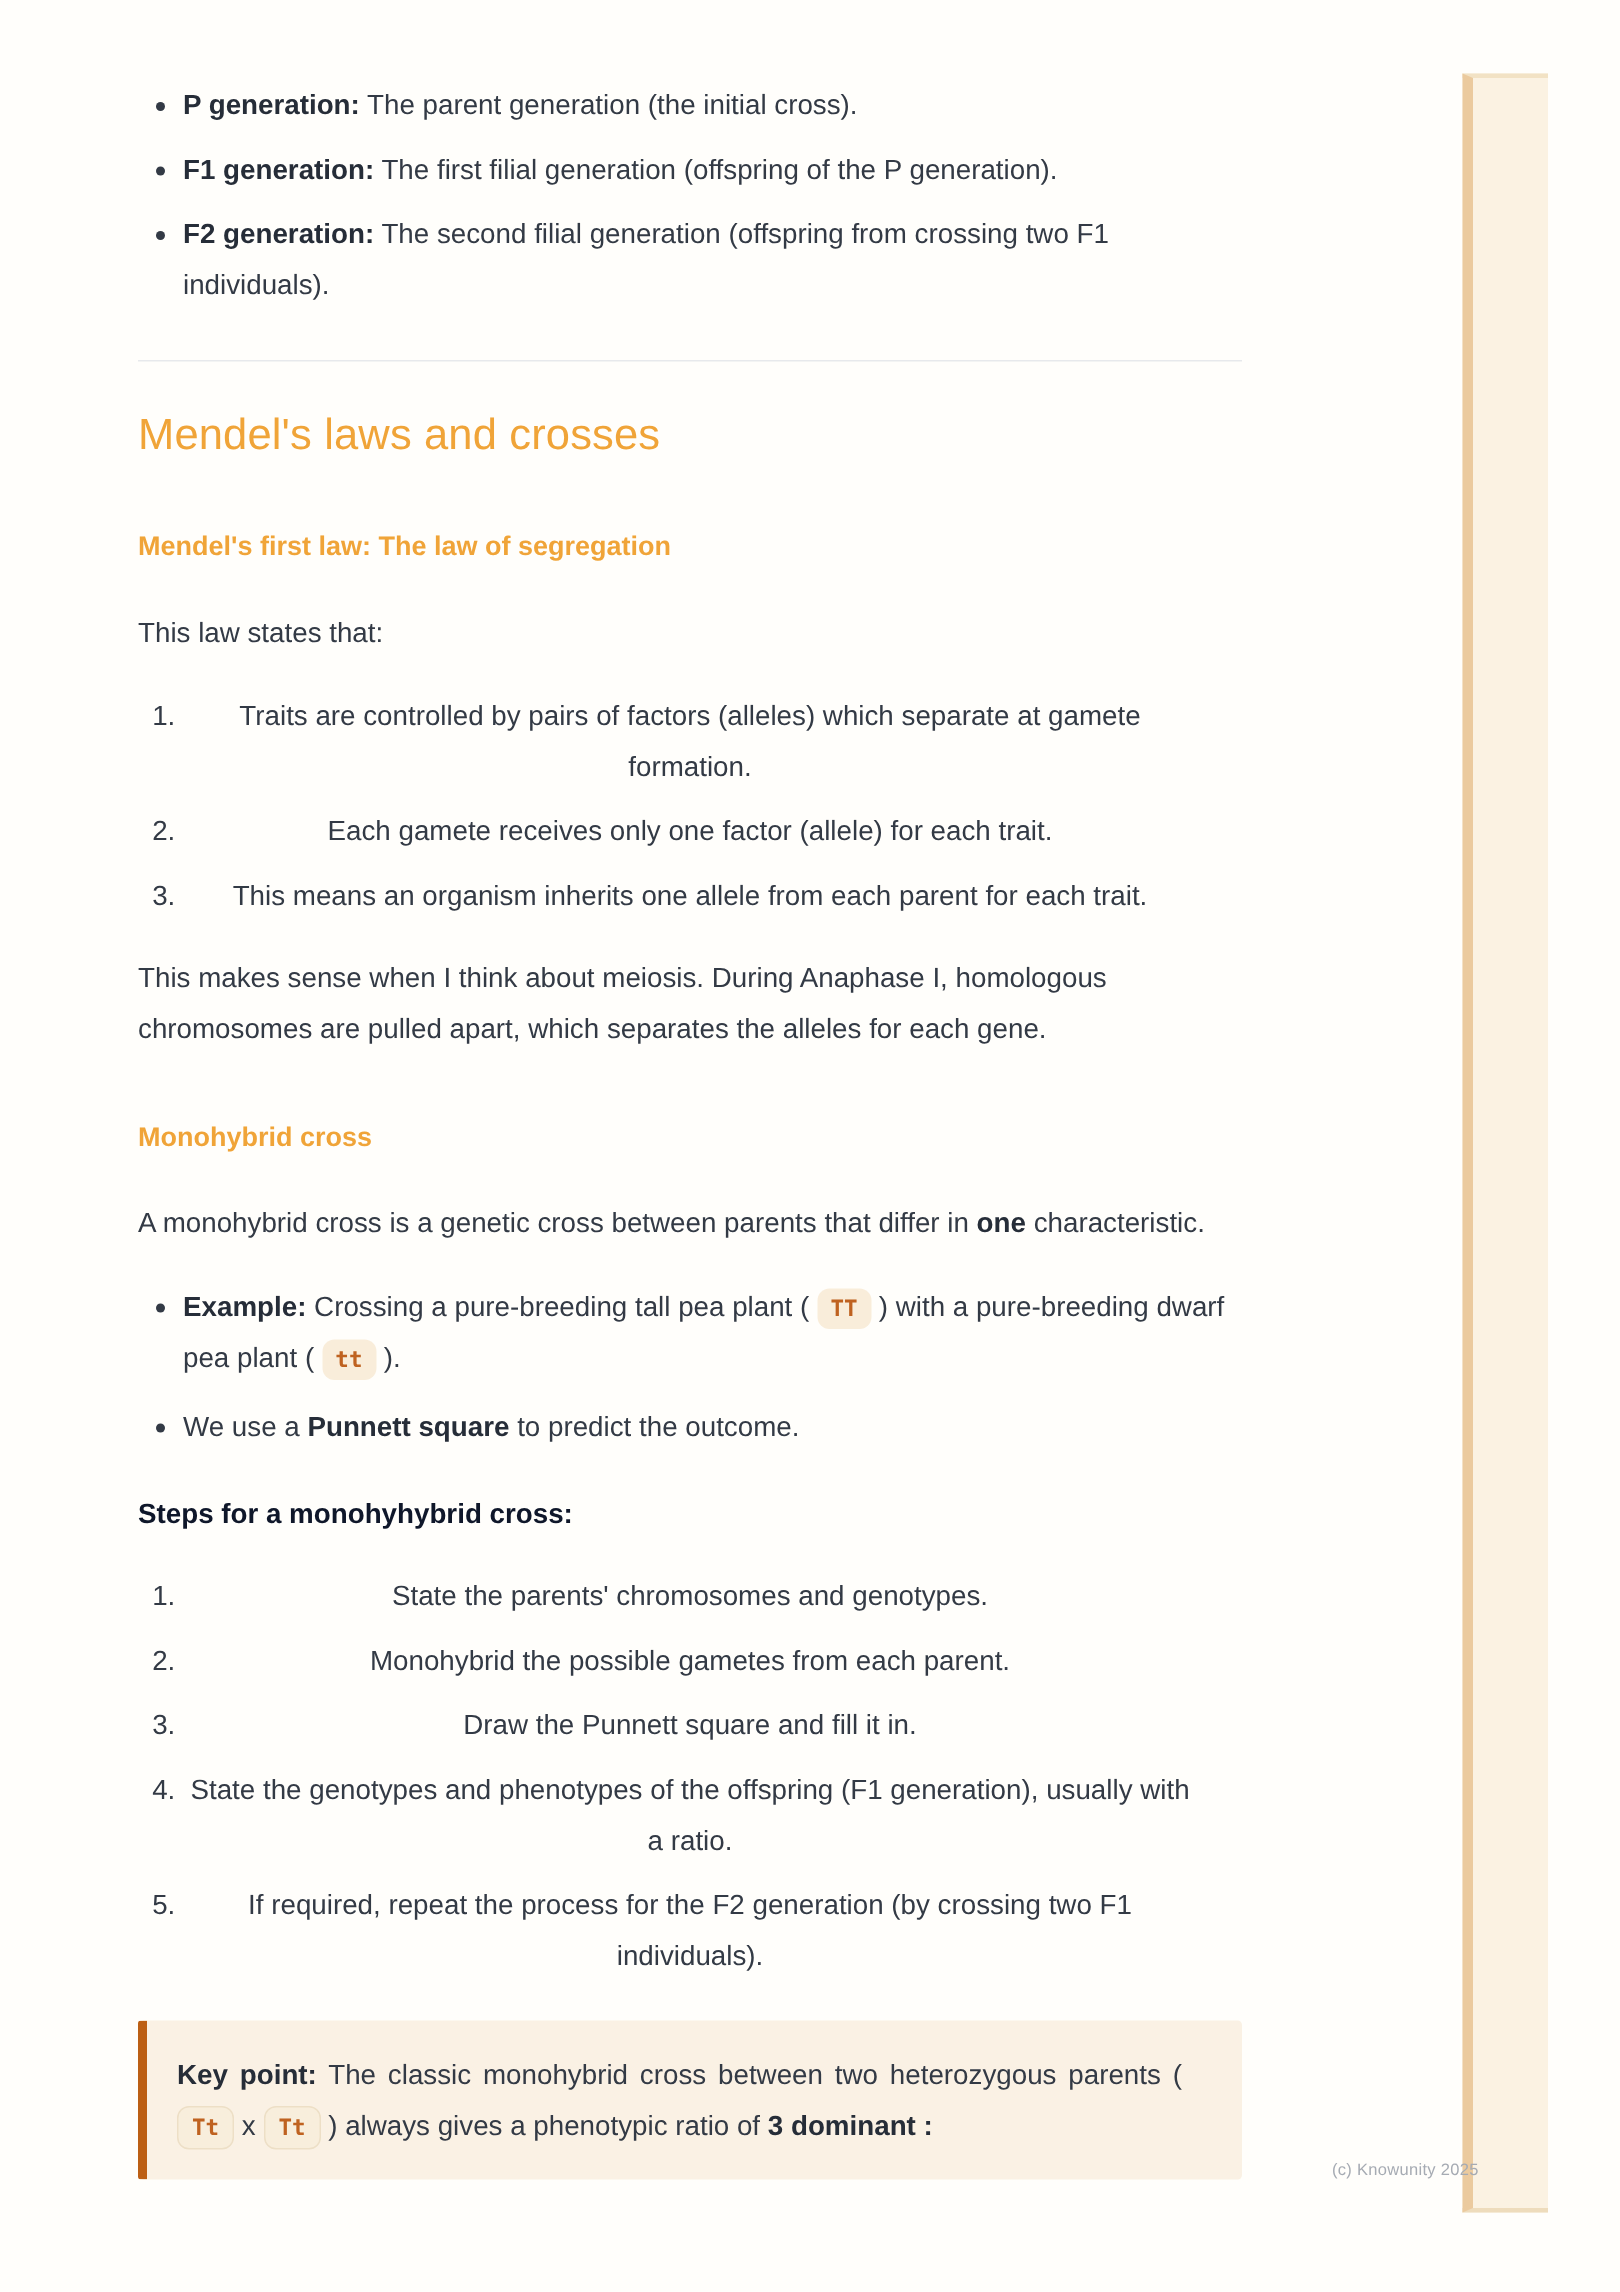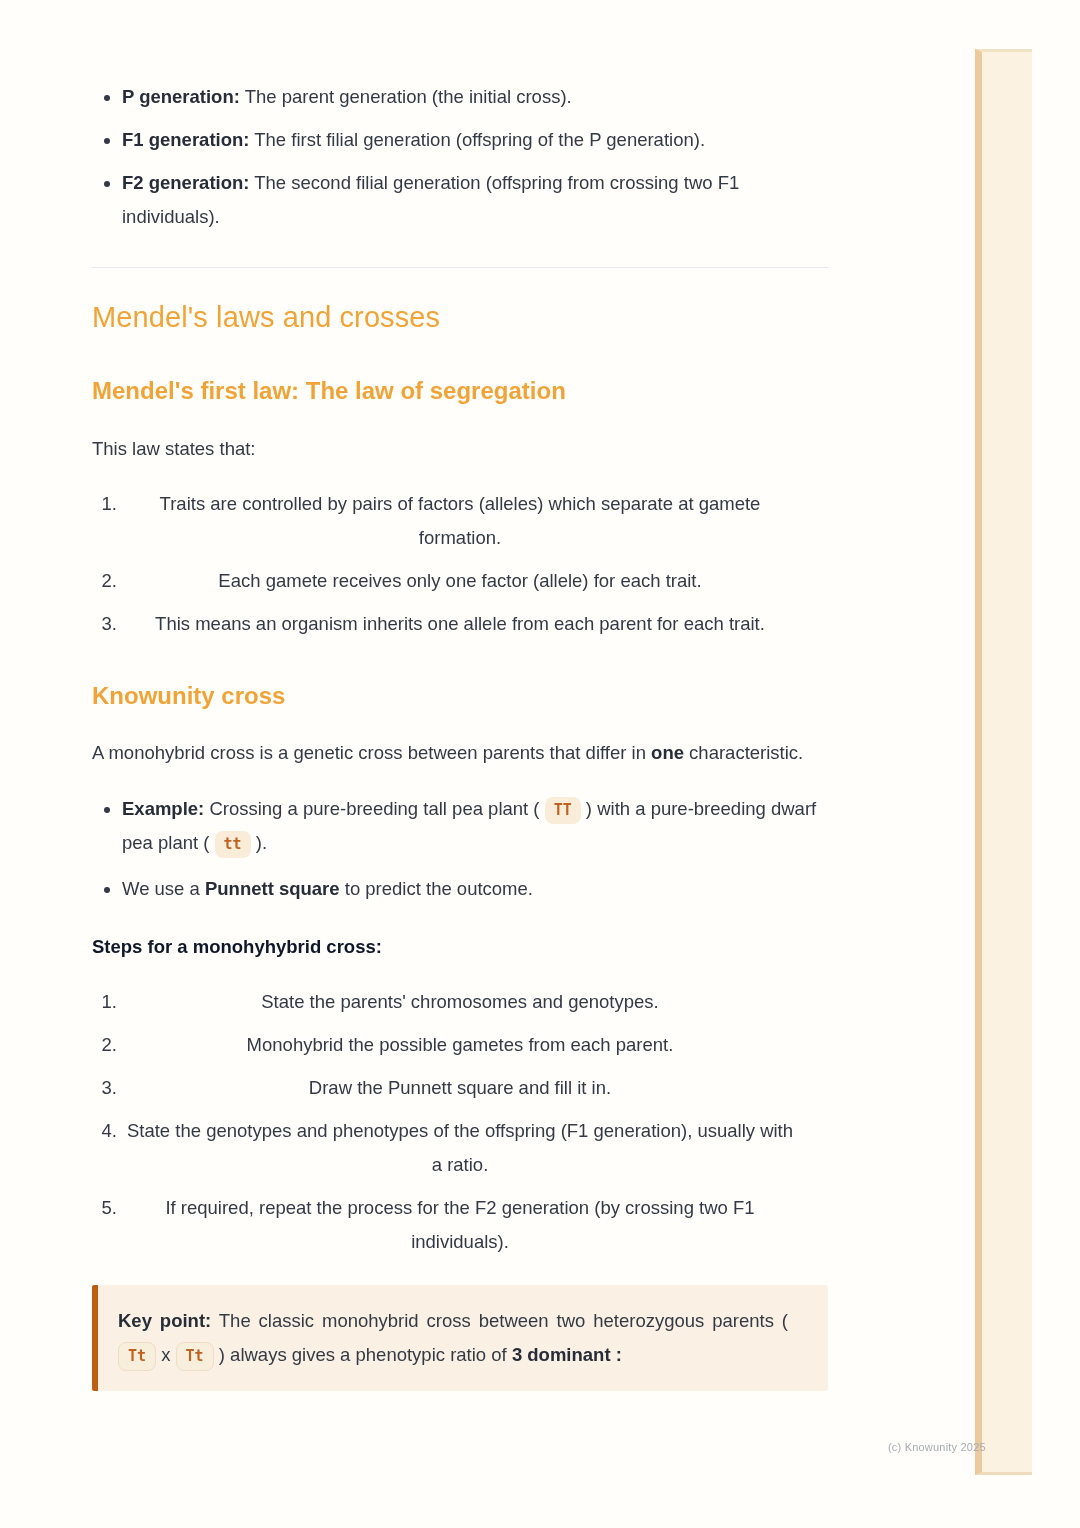--- a/index.html
+++ b/index.html
@@ -34,29 +34,29 @@
   .watermark {
     position: absolute; left: 888px; top: 1437px; z-index: 2;
     font-size: 11px; line-height: 20px; color: var(--watermark-text);
     letter-spacing: 0.2px; white-space: nowrap;
   }
   .content {
     position: absolute; left: 92px; top: 0; width: 736px; z-index: 2;
     font-size: 18.5px; line-height: 34px;
   }
   b, strong { font-weight: 700; color: #262D38; }
-  ul.intro { margin: 0; padding: 80px 0 0 30px; list-style: disc; }
+  ul.intro { margin: 0; padding: 53px 0 0 30px; list-style: disc; }
   ul.intro li { margin-bottom: 9px; }
   hr.divider { border: none; border-top: 1px solid var(--divider); margin: 33px 0 0 0; }
   h1.section-title {
     margin: 30px 0 0 0; font-size: 29px; line-height: 38px;
     font-weight: 400; color: var(--accent); letter-spacing: 0.1px;
   }
   h2.subheading {
-    margin: 40px 0 0 0; font-size: 24px; line-height: 30px;
+    margin: 40px 0 0 0; font-size: 18px; line-height: 30px;
     font-weight: 700; color: var(--accent);
   }
   p.plain { margin: 26px 0 0 0; }
   ol.numbered { margin: 21px 0 0 0; padding: 0 30px 0 30px; text-align: center; }
   ol.numbered li { margin-bottom: 9px; }
   p.note { margin: 21px 0 0 0; }
   p.definition { margin: 25px 0 0 0; text-align: justify; }
   ul.example { margin: 22px 0 0 0; padding: 0 0 0 30px; list-style: disc; }
   ul.example li { margin-bottom: 12px; padding-right: 10px; }
   p.steps-heading { margin: 24px 0 0 0; font-weight: 700; color: #0f172a; }
@@ -98,22 +98,23 @@
   <h2 class="subheading">Mendel's first law: The law of segregation</h2>
 
   <p class="plain">This law states that:</p>
 
   <ol class="numbered">
     <li>Traits are controlled by pairs of factors (alleles) which separate at gamete formation.</li>
     <li>Each gamete receives only one factor (allele) for each trait.</li>
     <li>This means an organism inherits one allele from each parent for each trait.</li>
   </ol>
 
+  <p class="note">This makes sense when I think about meiosis. During Anaphase I, homologous chromosomes are pulled apart, which separates the alleles for each gene.</p>
 
-  <h2 class="subheading">Knowunity cross</h2>
+  <h2 class="subheading">Monohybrid cross</h2>
 
   <p class="definition"><span>A monohybrid cross is a genetic cross between parents that differ in </span><strong>one</strong><span> characteristic.</span></p>
 
   <ul class="example">
     <li><strong>Example:</strong><span> Crossing a pure-breeding tall pea plant ( </span><span class="code">TT</span><span> ) with a pure-breeding dwarf pea plant ( </span><span class="code">tt</span><span> ).</span></li>
     <li><span>We use a </span><strong>Punnett square</strong><span> to predict the outcome.</span></li>
   </ul>
 
   <p class="steps-heading">Steps for a monohyhybrid cross:</p>
 

